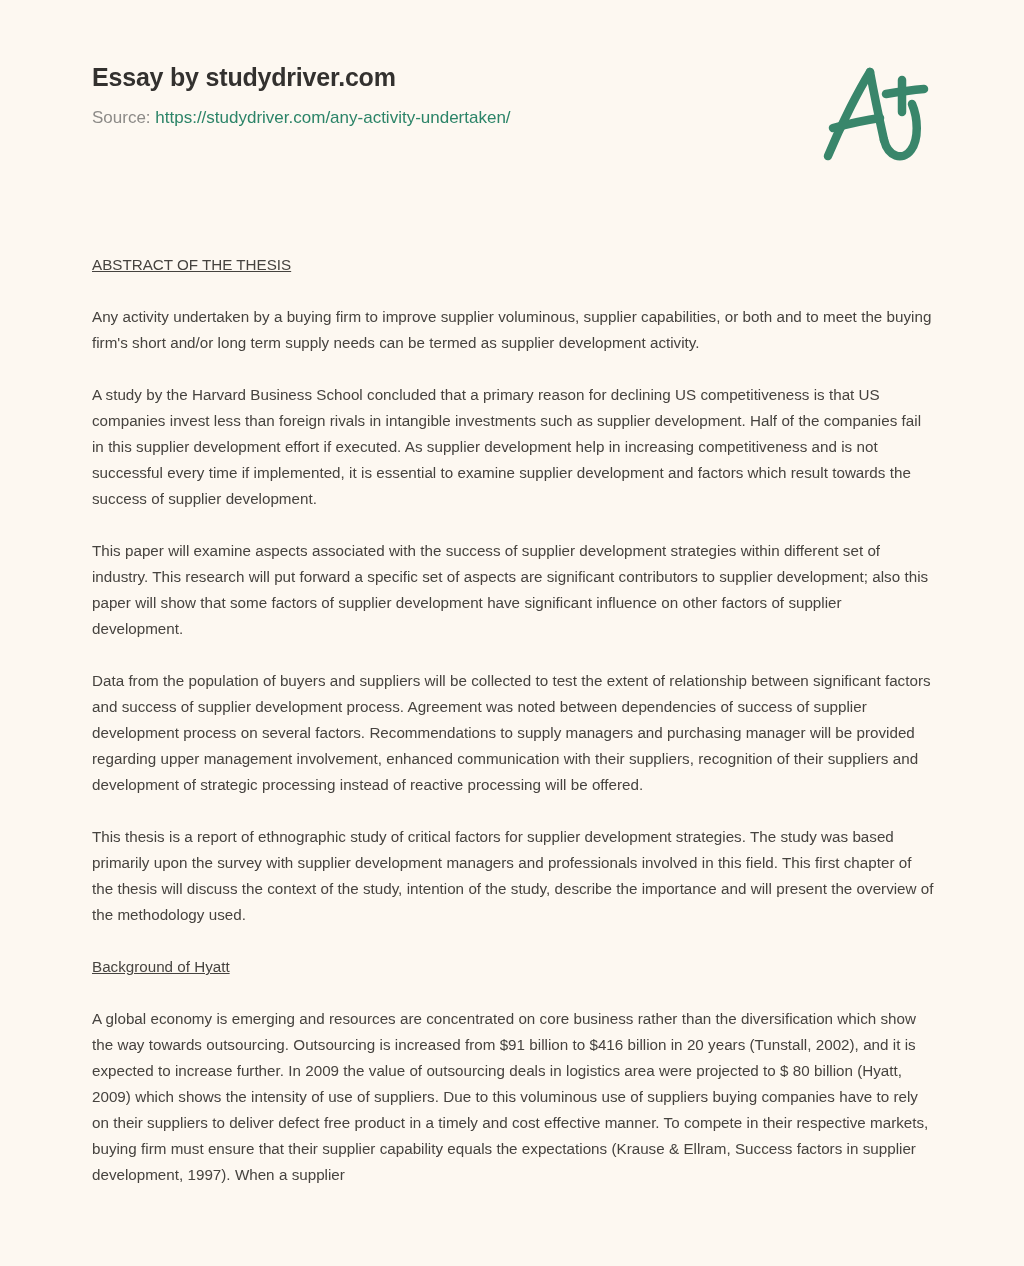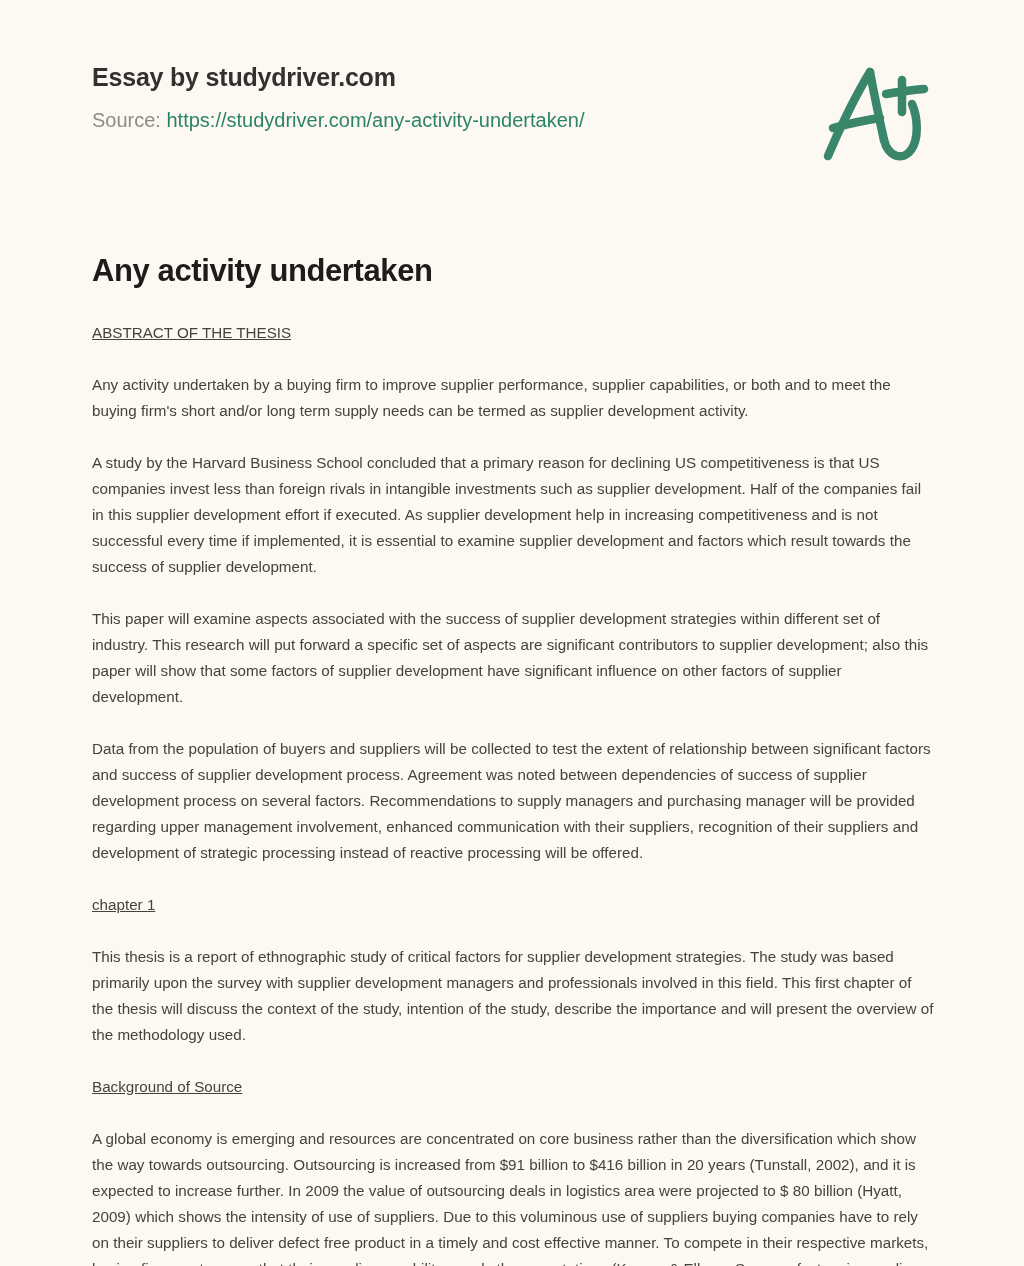--- a/index.html
+++ b/index.html
@@ -46,21 +46,21 @@
     font-weight: bold;
     letter-spacing: -0.2px;
     color: #33312f;
     line-height: 1.2;
     margin: 0;
     white-space: nowrap;
   }
 
   .source-line {
     margin-top: 15px;
-    font-size: 20px;
+    font-size: 17px;
     color: #8d8b88;
     line-height: 1.3;
     white-space: nowrap;
   }
 
   .source-link {
     color: #2c8468;
     text-decoration: none;
   }
 
@@ -145,26 +145,24 @@
           <path d="M94 20 C 94 30, 94 42, 94 52"></path>
 
           <path d="M78 34 C 90 32, 104 30, 116 29"></path>
         </g>
       </svg>
     </div>
 
   </div>
 
   <div class="doc-body">
-    <h2 class="doc-title">Any activity undertaken</h2>
 
     <p class="section-label">ABSTRACT OF THE THESIS</p>
-    <p class="para">Any activity undertaken by a buying firm to improve supplier performance, supplier capabilities, or both and to meet the buying firm's short and/or long term supply needs can be termed as supplier development activity.</p>
+    <p class="para">Any activity undertaken by a buying firm to improve supplier voluminous, supplier capabilities, or both and to meet the buying firm's short and/or long term supply needs can be termed as supplier development activity.</p>
     <p class="para">A study by the Harvard Business School concluded that a primary reason for declining US competitiveness is that US companies invest less than foreign rivals in intangible investments such as supplier development. Half of the companies fail in this supplier development effort if executed. As supplier development help in increasing competitiveness and is not successful every time if implemented, it is essential to examine supplier development and factors which result towards the success of supplier development.</p>
     <p class="para">This paper will examine aspects associated with the success of supplier development strategies within different set of industry. This research will put forward a specific set of aspects are significant contributors to supplier development; also this paper will show that some factors of supplier development have significant influence on other factors of supplier development.</p>
     <p class="para">Data from the population of buyers and suppliers will be collected to test the extent of relationship between significant factors and success of supplier development process. Agreement was noted between dependencies of success of supplier development process on several factors. Recommendations to supply managers and purchasing manager will be provided regarding upper management involvement, enhanced communication with their suppliers, recognition of their suppliers and development of strategic processing instead of reactive processing will be offered.</p>
-    <p class="section-label">chapter 1</p>
     <p class="para">This thesis is a report of ethnographic study of critical factors for supplier development strategies. The study was based primarily upon the survey with supplier development managers and professionals involved in this field. This first chapter of the thesis will discuss the context of the study, intention of the study, describe the importance and will present the overview of the methodology used.</p>
-    <p class="section-label">Background of Source</p>
+    <p class="section-label">Background of Hyatt</p>
     <p class="para">A global economy is emerging and resources are concentrated on core business rather than the diversification which show the way towards outsourcing. Outsourcing is increased from $91 billion to $416 billion in 20 years (Tunstall, 2002), and it is expected to increase further. In 2009 the value of outsourcing deals in logistics area were projected to $ 80 billion (Hyatt, 2009) which shows the intensity of use of suppliers. Due to this voluminous use of suppliers buying companies have to rely on their suppliers to deliver defect free product in a timely and cost effective manner. To compete in their respective markets, buying firm must ensure that their supplier capability equals the expectations (Krause &amp; Ellram, Success factors in supplier development, 1997). When a supplier</p>
   </div>
 
 </div>
 
 </body></html>

